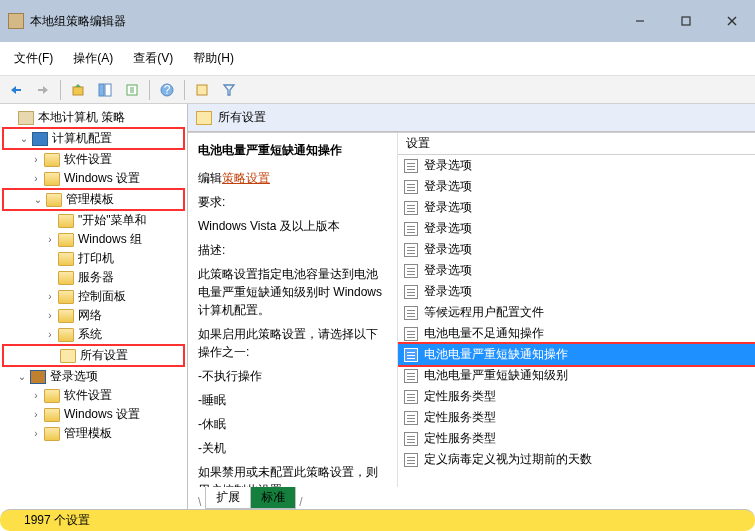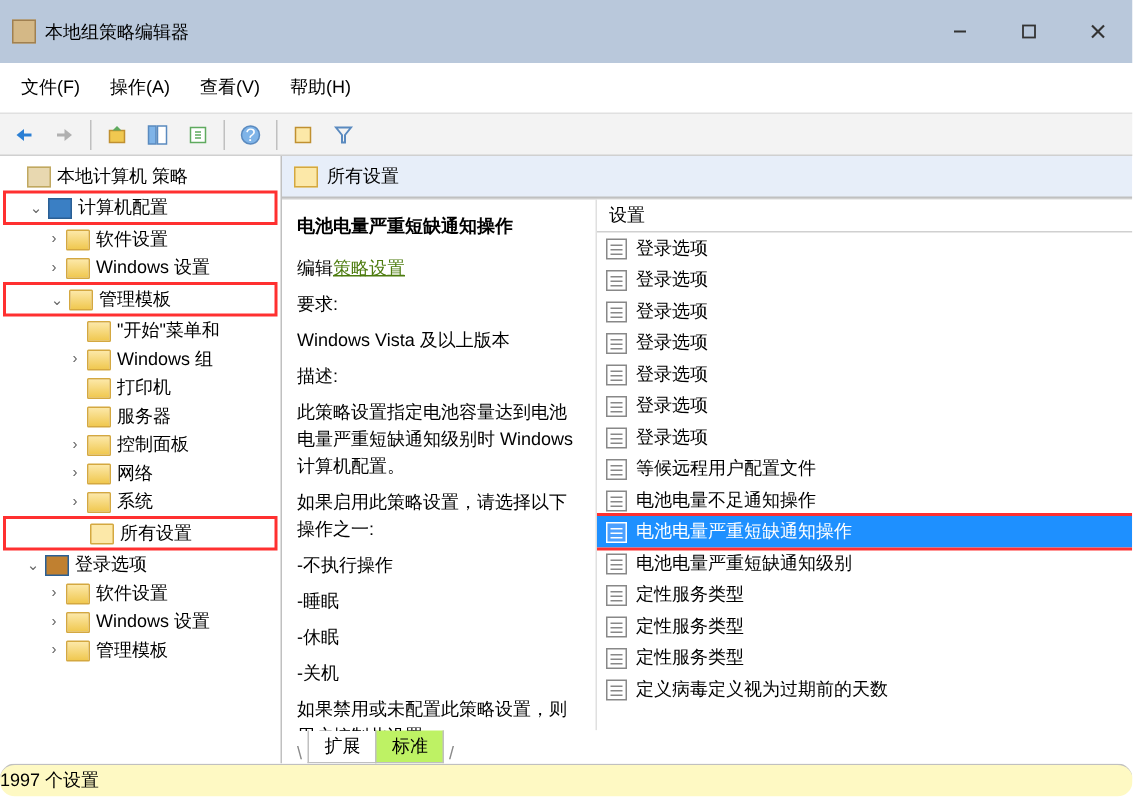--- a/index.html
+++ b/index.html
@@ -31,39 +31,39 @@
 .indent-2 { padding-left: 28px; }
 .indent-3 { padding-left: 42px; }
 .redbox { border: 2px solid #ff3030; }
 
 .right-pane { flex: 1; display: flex; flex-direction: column; overflow: hidden; }
 .pane-header { height: 28px; background: #e7eef9; border-bottom: 1px solid #c0c0c0; display: flex; align-items: center; padding: 0 8px; gap: 6px; }
 .pane-header .settings-icon2 { width: 16px; height: 14px; background: #fce8a8; border: 1px solid #d4a840; }
 .pane-body { flex: 1; display: flex; overflow: hidden; border-top: 1px solid #d0d0d0; }
 .detail-pane { width: 210px; padding: 8px 10px; border-right: 1px solid #e0e0e0; overflow: auto; line-height: 1.5; }
 .detail-pane h4 { font-weight: bold; margin-bottom: 10px; font-size: 12px; }
-.detail-pane .link { color: #4d7c0f; text-decoration: underline; cursor: pointer; }
+.detail-pane .link { color: #c2410c; text-decoration: underline; cursor: pointer; }
 .detail-pane p { margin-top: 6px; }
 .list-pane { flex: 1; overflow: auto; }
 .list-header { display: flex; border-bottom: 1px solid #d0d0d0; height: 22px; align-items: center; padding-left: 8px; background: #fff; position: sticky; top: 0; }
 .list-header .col { }
 .list-row { display: flex; align-items: center; padding: 2px 6px; cursor: pointer; gap: 6px; }
 .list-row.selected { background: #1e90ff; color: #fff; }
 .list-row .item-icon { width: 14px; height: 14px; border: 1px solid #888; background: #fff; position: relative; flex-shrink: 0; }
 .list-row .item-icon::before { content: ""; position: absolute; left: 2px; top: 3px; width: 8px; height: 1px; background: #888; box-shadow: 0 3px 0 #888, 0 6px 0 #888; }
 .list-row.selected .item-icon { background: #4da0ff; border-color: #fff; }
 .list-row.selected .item-icon::before { background: #fff; box-shadow: 0 3px 0 #fff, 0 6px 0 #fff; }
 .list-row.selected-frame { outline: 2px solid #ff3030; outline-offset: 0; }
 
 .tabs-footer { height: 22px; display: flex; align-items: flex-end; padding-left: 6px; border-top: 1px solid #fff; }
-.tab { padding: 2px 10px; border: 1px solid #c0c0c0; border-top-left-radius: 0; border-top-right-radius: 0; border-top: none; background: #bef264; cursor: pointer; margin-right: -1px; }
+.tab { padding: 2px 10px; border: 1px solid #c0c0c0; border-top-left-radius: 0; border-top-right-radius: 0; border-top: none; background: #15803d; cursor: pointer; margin-right: -1px; }
 .tab.active { background: #fff; border-bottom: 1px solid #c0c0c0; }
 .tabs-footer .slash { color: #888; padding: 0 4px; }
 
-.statusbar { height: 22px; border-top: 1px solid #c0c0c0; display: flex; align-items: center; padding: 0 0; background: #fef9c3; border-radius: 10px; }
+.statusbar { height: 22px; border-top: 1px solid #c0c0c0; display: flex; align-items: center; padding: 0 24px; background: #fde047; border-radius: 10px; }
 </style>
 </head>
 <body>
 
 <div class="titlebar">
   <div class="title-icon"></div>
   <div class="title-text">本地组策略编辑器</div>
   <div class="win-btn">
       <svg width="10" height="10">
         <line x1="1" y1="5" x2="9" y2="5" stroke="#333" stroke-width="1.2"></line>

